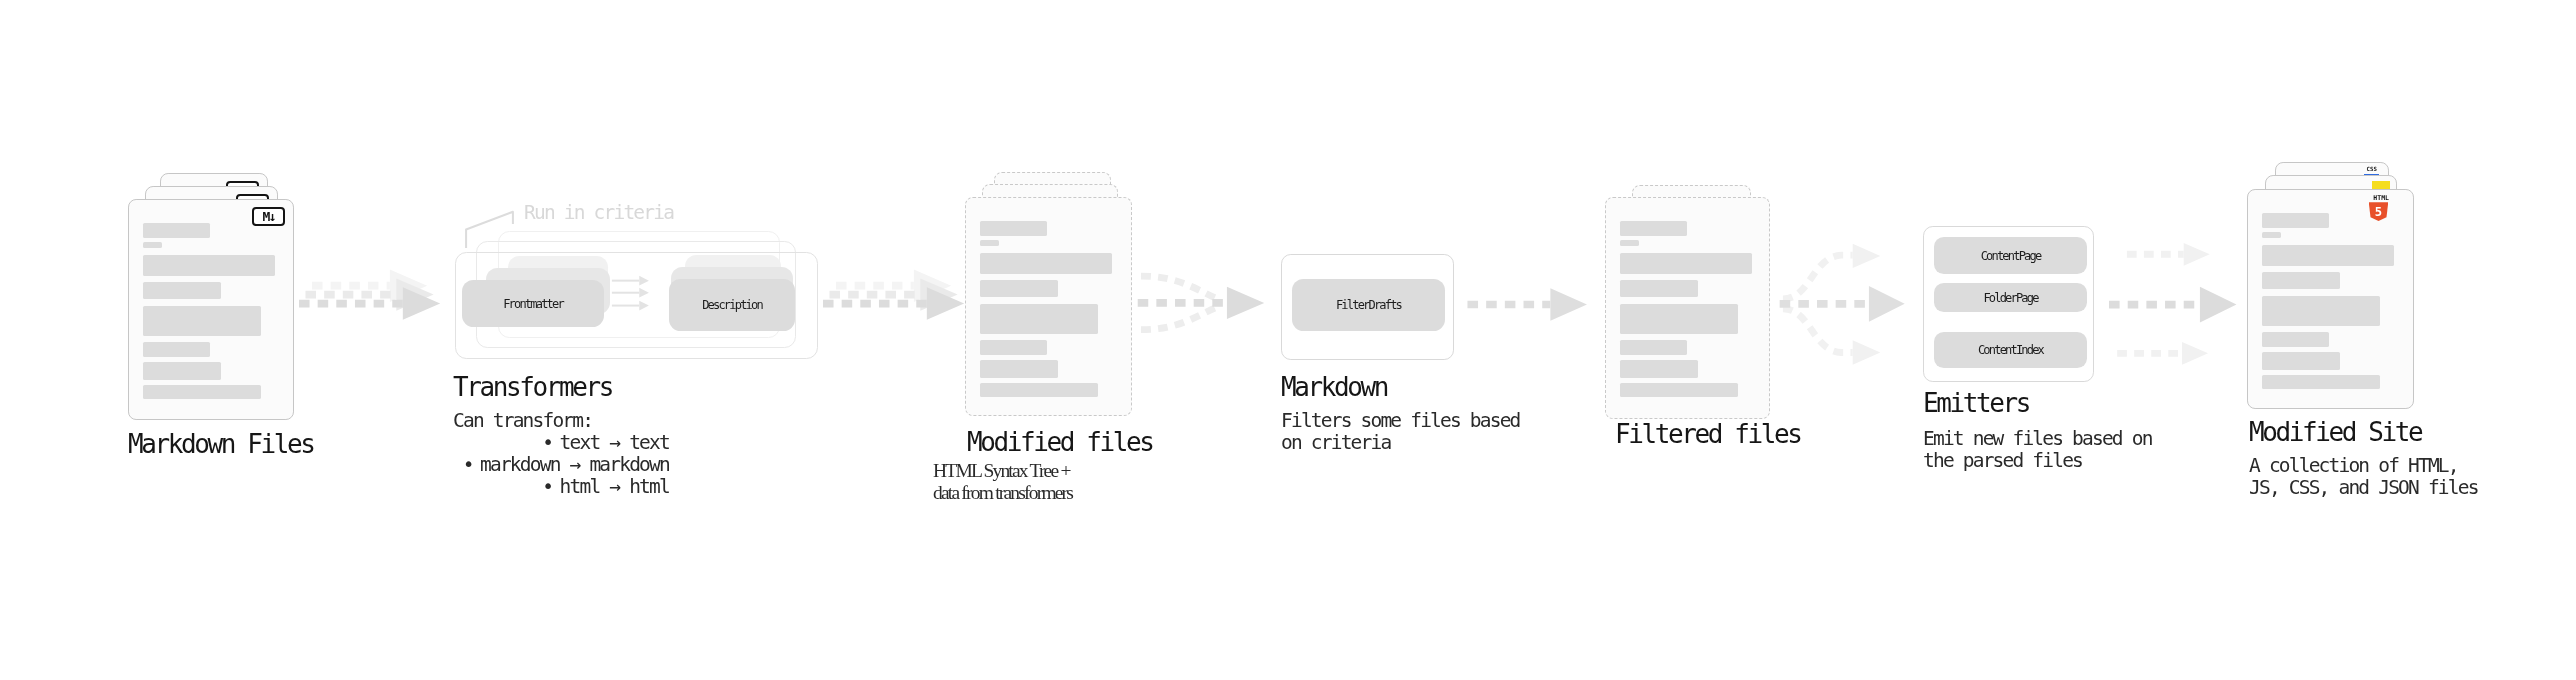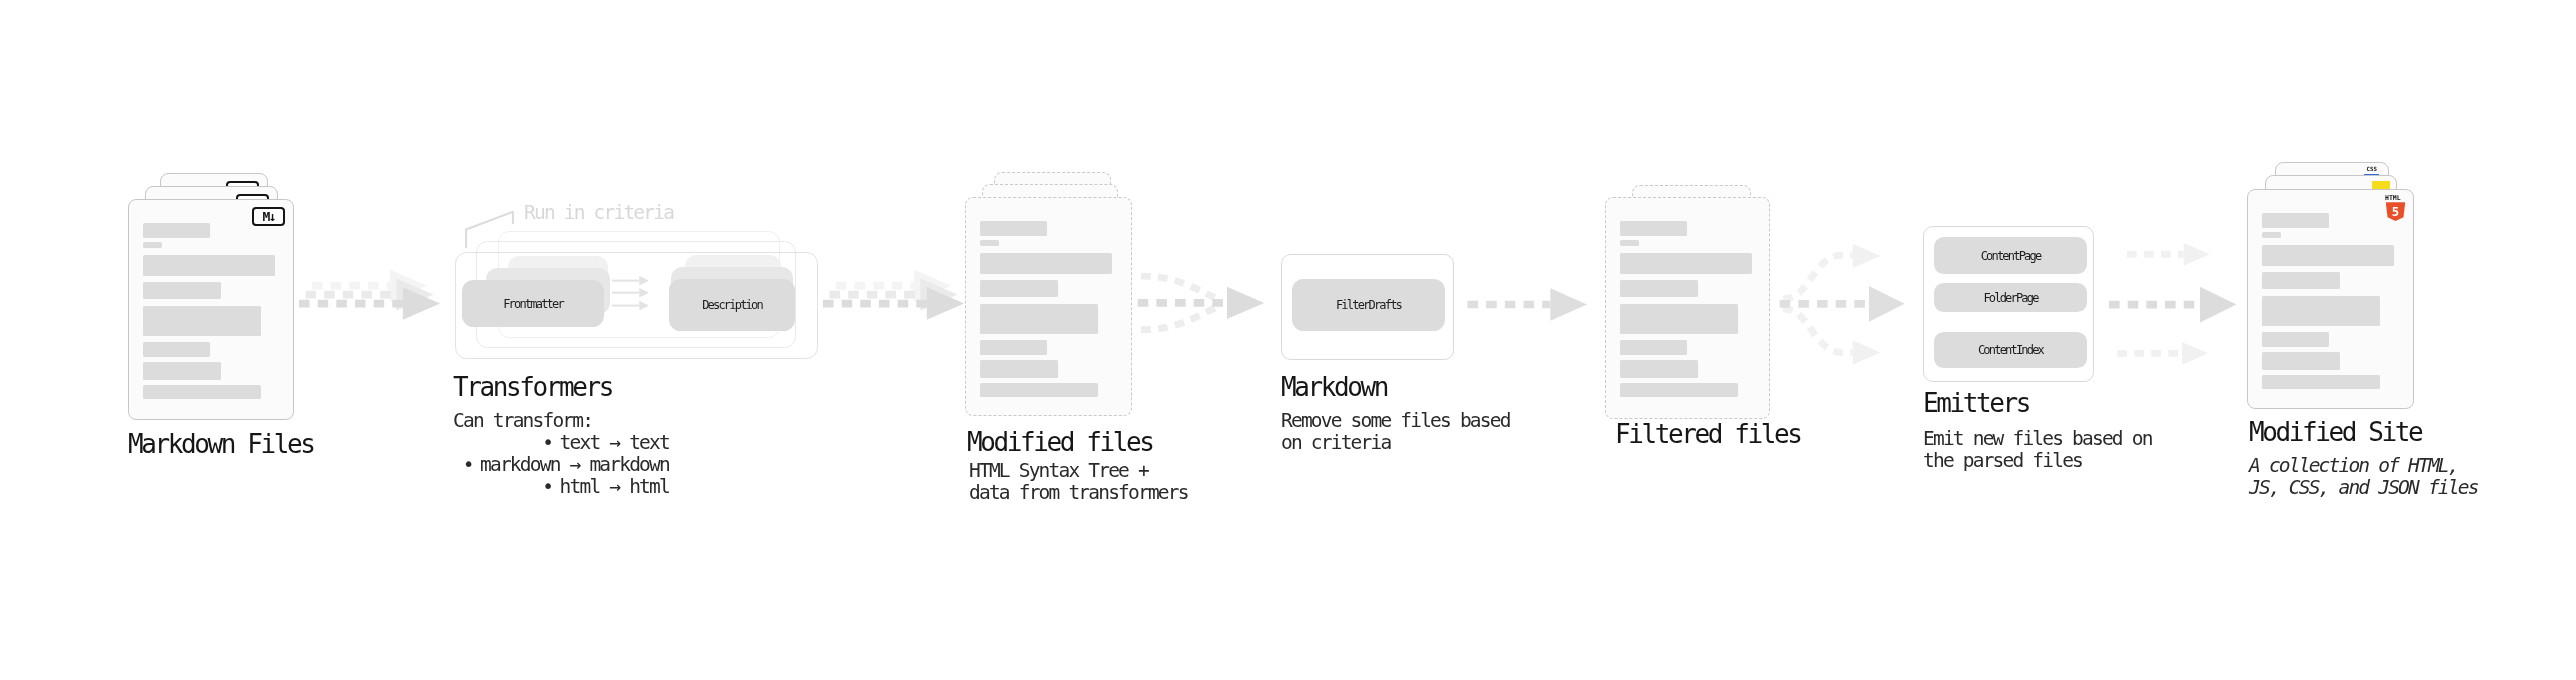--- a/index.html
+++ b/index.html
@@ -32,21 +32,21 @@
 
   
   .md-icon {
     position:absolute; top:6.5px; right:8.1px; width:32.5px; height:19.5px;
     border:2.4px solid #141414; border-radius:4.1px; background:#fff;
     display:flex; align-items:center; justify-content:center;
     font-weight:bold; font-size:13px; letter-spacing:-1.6px; color:#141414;
   }
 
   
-  .html5-icon { position:absolute; top:4.9px; right:7px; width:21px; text-align:left; }
+  .html5-icon { position:absolute; top:4.9px; right:24px; width:21px; text-align:right; }
   .html5-word { display:block; font-size:6.5px; font-weight:bold; color:#111; line-height:6.5px; letter-spacing:0; }
   .html5-shield {
     width:19.5px; height:18.7px; margin:0.8px auto 0; background:#e8502a; position:relative;
     clip-path:polygon(0 0,100% 0,91% 80%,50% 100%,9% 80%);
     display:flex; align-items:center; justify-content:center;
     color:#fff; font-size:12.2px; font-weight:bold;
   }
   .js-icon  { position:absolute; top:4.9px; right:6.5px; width:18px; height:10.6px; background:#f5dd1e; }
   .css-icon { position:absolute; top:4.1px; right:8.1px; width:16.3px; text-align:center; }
   .css-word { display:block; font-size:5.7px; font-weight:bold; color:#111; line-height:5.7px; }
@@ -185,39 +185,39 @@
         <div class="bar b2"></div>
         <div class="bar b3"></div>
         <div class="bar b4"></div>
       <div class="bar b5"></div>
         <div class="bar b6"></div>
         <div class="bar b7"></div>
         <div class="bar b8"></div>
     </div>
   </div>
   <div class="title" style="left:967px;top:427px;">Modified files</div>
-  <div class="desc" style="left:969px;top:460px;">
+  <div class="desc" style="left:933px;top:460px;font-family:Liberation Serif, serif;">
     <div>HTML Syntax Tree +</div>
     <div>data from transformers</div>
   </div>
 
   <svg class="arrow" style="left:1136px;top:268px;" width="134" height="73" viewBox="0 0 165 90">
     <path d="M 6,10 C 55,10 75,28 105,40" fill="none" stroke="#ededed" stroke-width="8.5" stroke-dasharray="12 9"></path>
     <path d="M 6,76 C 55,76 75,58 105,46" fill="none" stroke="#ededed" stroke-width="8.5" stroke-dasharray="12 9"></path>
     <g stroke="#dcdcdc" fill="#dcdcdc" stroke-width="9.5" stroke-dasharray="13 10">
       <line x1="2" y1="43" x2="112" y2="43"></line>
         <polygon stroke="none" points="112,23 158,43 112,63"></polygon>
     </g>
   </svg>
 
   <div class="outline" style="left:1281px;top:254px;width:173px;height:106px;border:1.6px solid #d9d9d9;border-radius:9.8px;"></div>
   <div class="pill" style="left:1292px;top:279px;width:153px;height:52px;">FilterDrafts</div>
   <div class="title" style="left:1281px;top:372px;">Markdown</div>
   <div class="desc" style="left:1281px;top:410px;">
-    <div>Remove some files based</div>
+    <div>Filters some files based</div>
     <div>on criteria</div>
   </div>
 
   <svg class="arrow" style="left:1465px;top:272px;" width="126" height="65" viewBox="0 0 155 80">
     <g stroke="#dedede" fill="#dedede" stroke-width="9.5" stroke-dasharray="13 10">
       <line x1="3" y1="40" x2="105" y2="40"></line>
         <polygon stroke="none" points="105,20 150,40 105,60"></polygon>
     </g>
   </svg>
 
@@ -293,19 +293,19 @@
         <div class="bar b2"></div>
         <div class="bar b3"></div>
         <div class="bar b4"></div>
       <div class="bar b5"></div>
         <div class="bar b6"></div>
         <div class="bar b7"></div>
         <div class="bar b8"></div>
     </div>
   </div>
   <div class="title" style="left:2249px;top:417px;">Modified Site</div>
-  <div class="desc" style="left:2249px;top:455px;font-style:italic;">
+  <div class="desc" style="left:2249px;top:455px;">
     <div>A collection of HTML,</div>
     <div>JS, CSS, and JSON files</div>
   </div>
 
 </div>
 
 
 </body></html>

